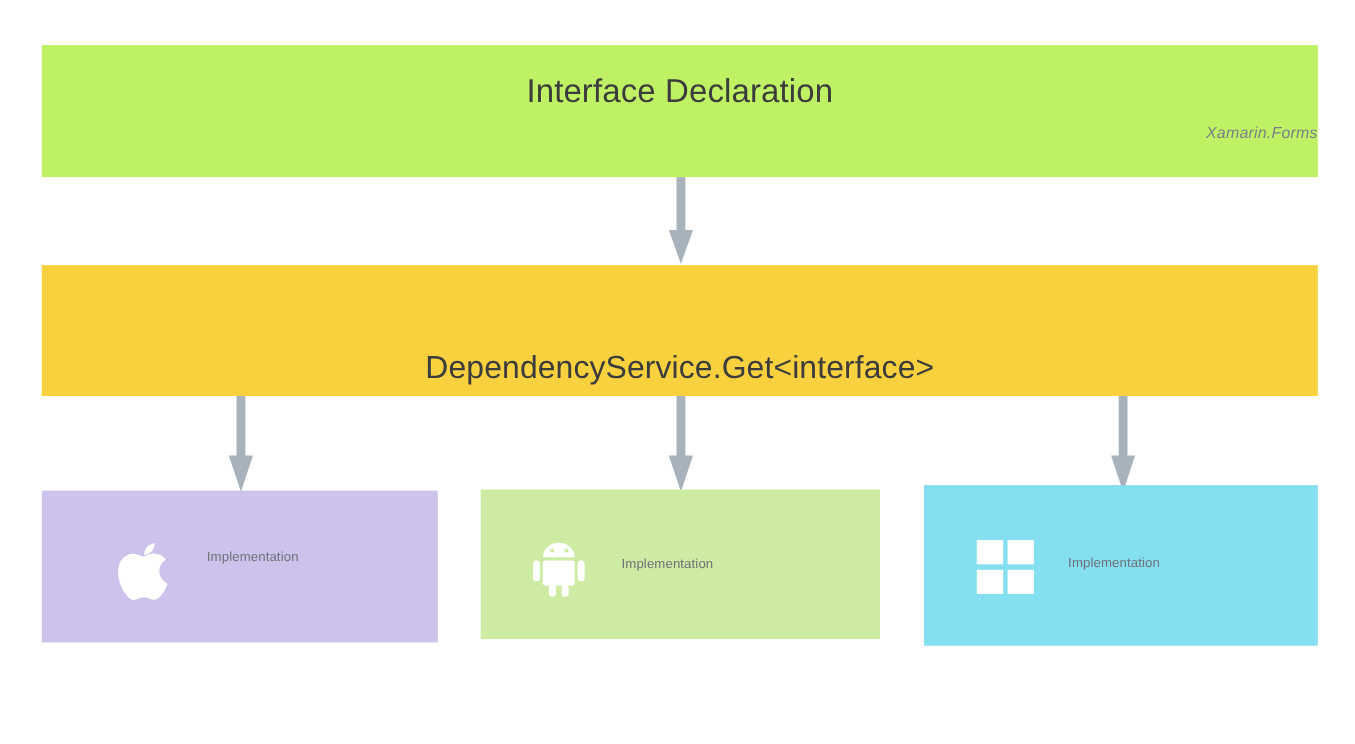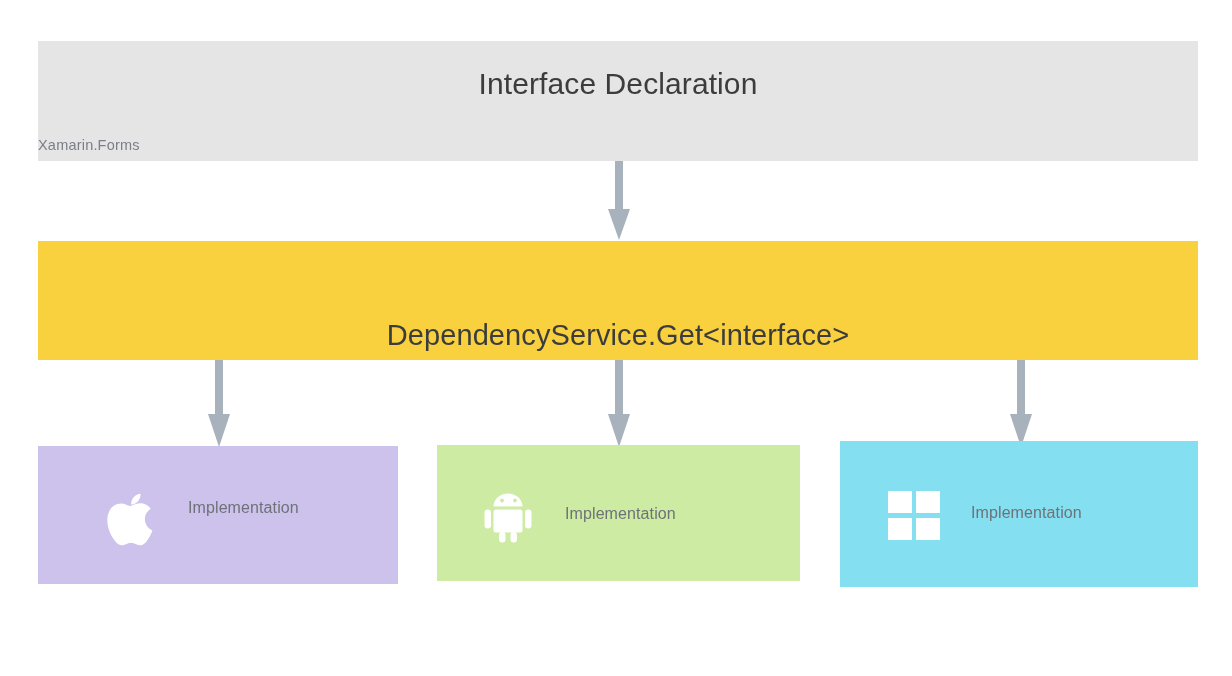--- a/index.html
+++ b/index.html
@@ -28,44 +28,45 @@
     position: absolute;
     box-sizing: border-box;
   }
 
   
   .node-interface {
     left: 38px;
     top: 41px;
     width: 1160px;
     height: 120px;
-    background: #e5e5e5;
+    background: #bef264;
   }
   .node-interface .title {
     position: absolute;
     left: 0;
     top: 26px;
     width: 100%;
     text-align: center;
     font-size: 30px;
     font-weight: 400;
     color: #3c3c3c;
     letter-spacing: 0.1px;
     line-height: 34px;
   }
   .node-interface .subtitle {
     position: absolute;
     left: 0;
-    top: 96px;
+    top: 72px;
     width: 100%;
-    text-align: left;
+    text-align: right;
     font-size: 14.5px;
     font-weight: 400;
     color: #7a7f88;
     letter-spacing: 0.2px;
+    font-style: italic;
   }
 
   
   .node-dependency {
     left: 38px;
     top: 241px;
     width: 1160px;
     height: 119px;
     background: #f9d13e;
   }
@@ -93,21 +94,21 @@
     align-items: center;
   }
   .platform .icon-slot {
     position: absolute;
     display: flex;
     align-items: center;
     justify-content: center;
   }
   .platform .impl-label {
     position: absolute;
-    font-size: 16px;
+    font-size: 12px;
     font-weight: 400;
     color: #6e7278;
     letter-spacing: 0.1px;
     white-space: nowrap;
   }
 
   .platform-ios {
     left: 38px;
     top: 446px;
     width: 360px;

